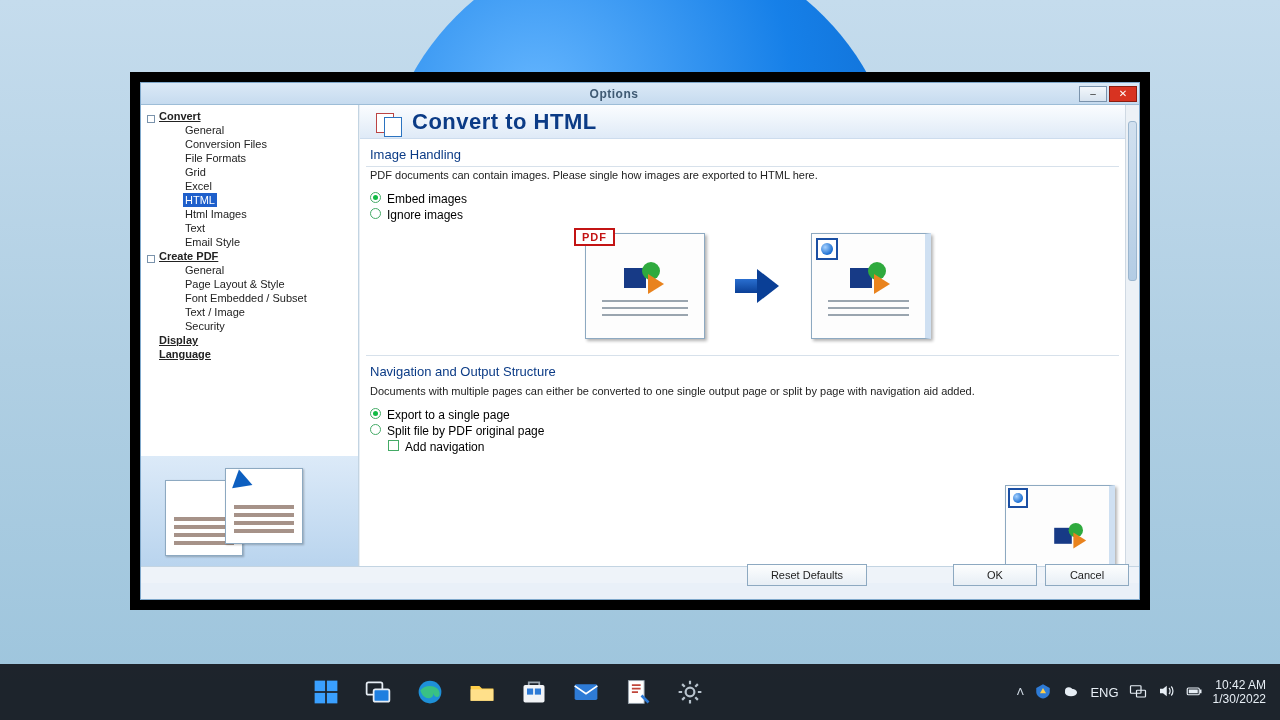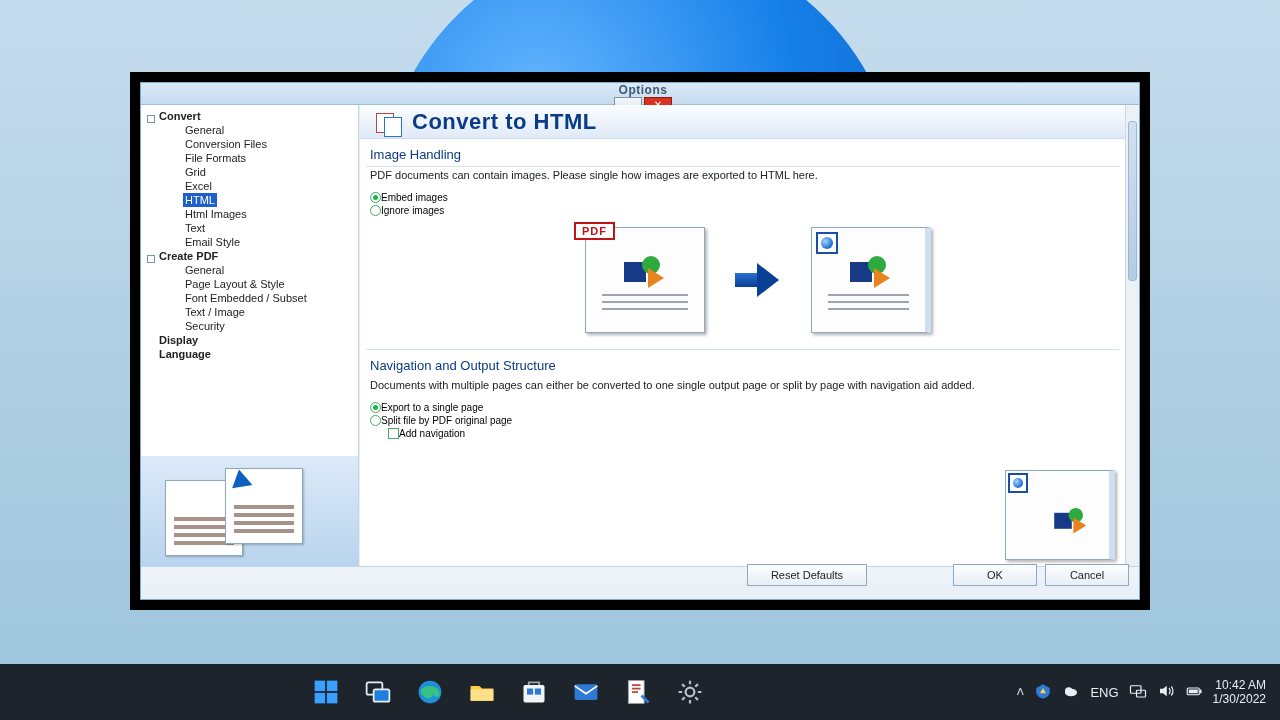--- a/index.html
+++ b/index.html
@@ -28,21 +28,21 @@
     background: #000; padding: 10px;
   }
   
   .window {
     width: 100%; height: 100%; background: #e9f0f8;
     border: 1px solid #7fa8cb;
   }
   .titlebar {
     height: 22px; background: linear-gradient(#dbe9f6,#c6dbef);
     display: flex; align-items: center; justify-content: space-between;
-    border-bottom: 1px solid #9dbdd7; padding: 0 2px 0 8px; flex-direction: column;
+    border-bottom: 1px solid #9dbdd7; padding: 0 2px 0 8px;
   }
   .titlebar .title { color: #3f5a73; font-weight: 600; font-size: 12px; flex: 1; text-align: center; letter-spacing: .5px; filter: blur(.3px); }
   .winbtns { display: flex; gap: 2px; }
   .winbtn { width: 28px; height: 16px; border: 1px solid #7a93ac; background: linear-gradient(#f3f7fb,#d7e3ef); font-size: 10px; text-align: center; line-height: 14px; color: #333; }
   .winbtn.close { background: #d83321; color: #fff; border-color: #8b1d10; }
 
   .client {
     display: flex; height: calc(100% - 22px - 32px);
     border-bottom: 1px solid #c3d4e2;
   }
@@ -50,21 +50,21 @@
   .tree-wrap {
     width: 218px; display: flex; flex-direction: column;
     border-right: 1px solid #c3d4e2;
     background: linear-gradient(#f7fbff 80%, #cfe0f2);
   }
   .tree {
     flex: 1; background: #fff; padding: 4px 2px;
     overflow: hidden; font-family: Tahoma, sans-serif; font-size: 11px; line-height: 14px;
   }
   .tree ul { list-style: none; }
-  .tree > ul > li > .node { font-weight: 700; }
+  .tree > ul > li > .node { font-weight: 700; text-decoration: underline; }
   .tree li { position: relative; padding-left: 14px; white-space: nowrap; }
   .tree li::before { content: ""; position: absolute; left: 4px; top: 6px; width: 6px; height: 6px; border: 1px solid #7a93ac; background: #fff; }
   .tree li.leaf::before { content: ""; border: none; background: none; width: 0; height: 0;}
   .tree .node { display: inline-block; padding: 0 2px; color: #222; filter: blur(.25px); }
   .tree .node.sel { background: #1e5fcb; color: #fff; }
   .tree ul ul { margin-left: 12px; }
   .preview {
     height: 110px; background: linear-gradient(#dceaf8,#b9d4ee);
     display: flex; align-items: center; justify-content: center;
   }
@@ -106,21 +106,21 @@
     border-bottom: 1px solid #cddced; display: flex; align-items: center; gap: 10px; padding-left: 16px;
   }
   .banner .ico { width: 26px; height: 22px; position: relative; }
   .banner .ico::before { content: ""; position: absolute; left: 0; top: 2px; width: 16px; height: 18px; background: #fff; border: 1px solid #b44; }
   .banner .ico::after  { content: ""; position: absolute; left: 8px; top: 6px; width: 16px; height: 18px; background: #fff; border: 1px solid #2b73c0; }
   .banner h1 { font-family: Verdana, Tahoma, sans-serif; font-size: 22px; font-weight: 700; color: #0b3b86; letter-spacing: .5px; }
   .section-title { padding: 8px 10px 4px; font-size: 13px; font-weight: 400; color: #0b3b86; filter: blur(.3px); }
   .desc { padding: 2px 10px 6px; font-size: 11px; color: #222; filter: blur(.35px); }
   .hr { height: 1px; background: #d7e1eb; margin: 0 6px; }
   .opts { padding: 4px 10px 2px; }
-  .opt { display: flex; gap: 0; font-size: 10px; padding: 1px 0; filter: blur(.25px); }
+  .opt { display: flex; gap: 6px; font-size: 12px; padding: 1px 0; filter: blur(.25px); }
   .radio { width: 11px; height: 11px; border: 1px solid #4a6; border-radius: 50%; background: #fff; position: relative; }
   .radio.sel::after { content: ""; position: absolute; inset: 2px; background: #1b4; border-radius: 50%; }
   .checkbox { width: 11px; height: 11px; border: 1px solid #4a6; background: #fff; position: relative; display: inline-block; }
 
   .diagram { display: flex; align-items: center; justify-content: center; gap: 30px; padding: 8px 11px 16px; margin-left: 31px; }
   .doc {
     width: 120px; height: 106px; background: #fdfdfd; border: 1px solid #8da9c1;
     box-shadow: 2px 2px 3px rgba(0,0,0,.3); position: relative;
   }
   .doc .badge {

